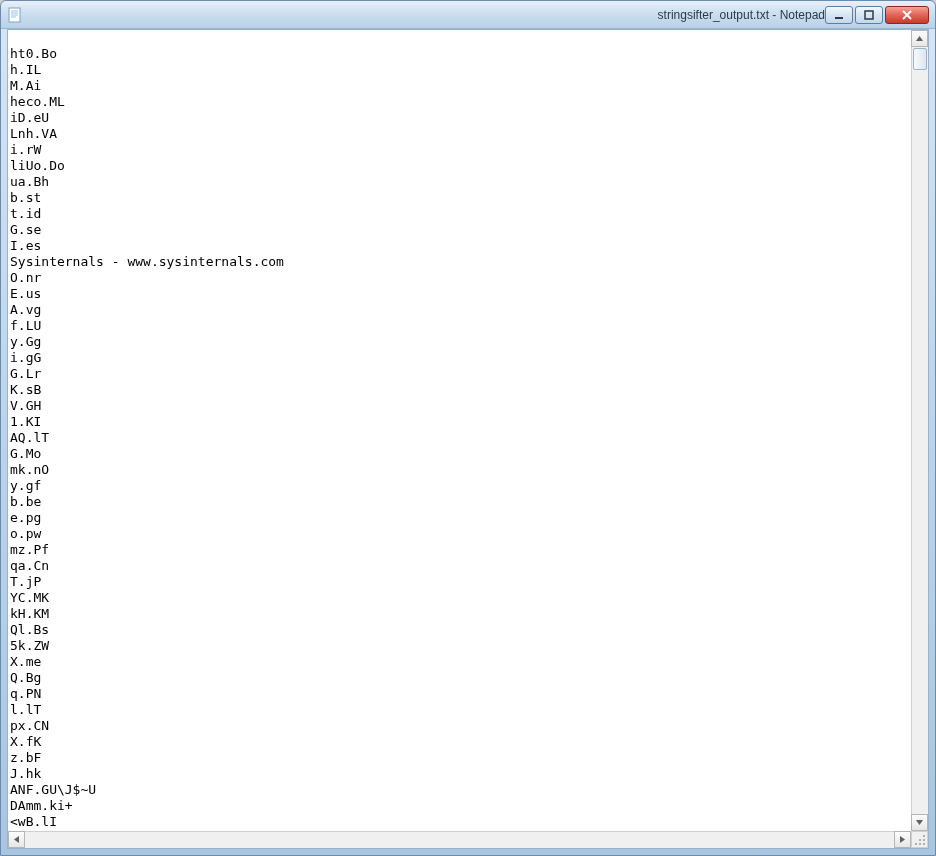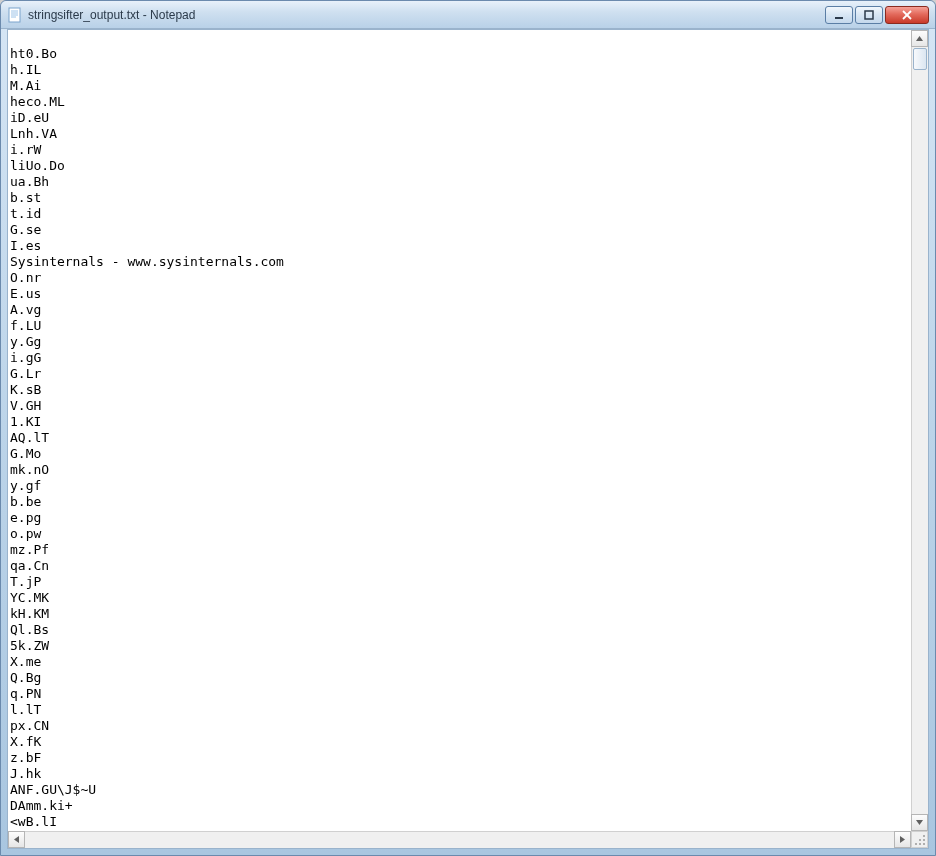--- a/index.html
+++ b/index.html
@@ -21,20 +21,21 @@
       flex-direction: column;
     }
     .titlebar {
       height: 28px;
       display: flex;
       align-items: center;
       padding: 0 6px;
       background: linear-gradient(to bottom, #e8f1fa 0%, #cfe0f0 40%, #b9d1e8 100%);
       border-bottom: 1px solid #9ab3cc;
       border-radius: 6px 6px 0 0;
+      text-align: right;
     }
     .titlebar .icon {
       width: 16px;
       height: 16px;
       margin-right: 5px;
       display: inline-flex;
       align-items: center;
       justify-content: center;
     }
     .titlebar .icon svg { display: block; }

